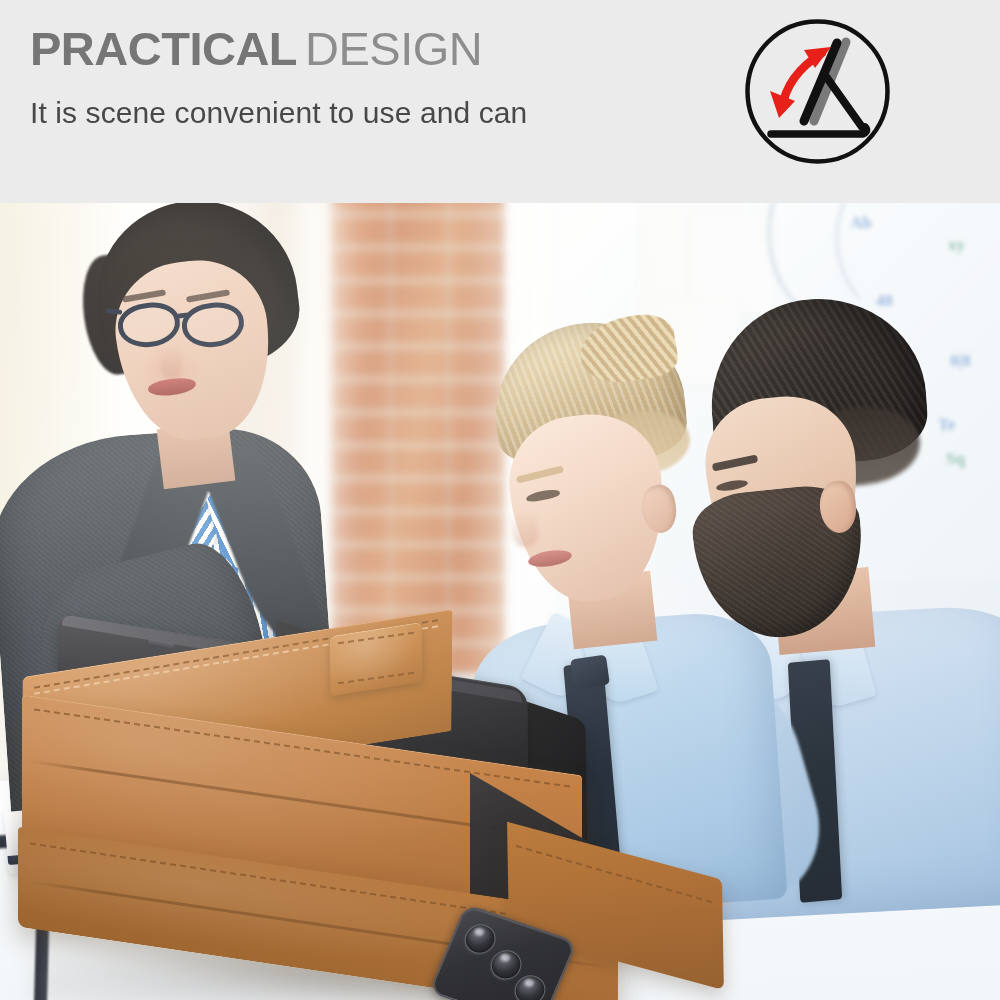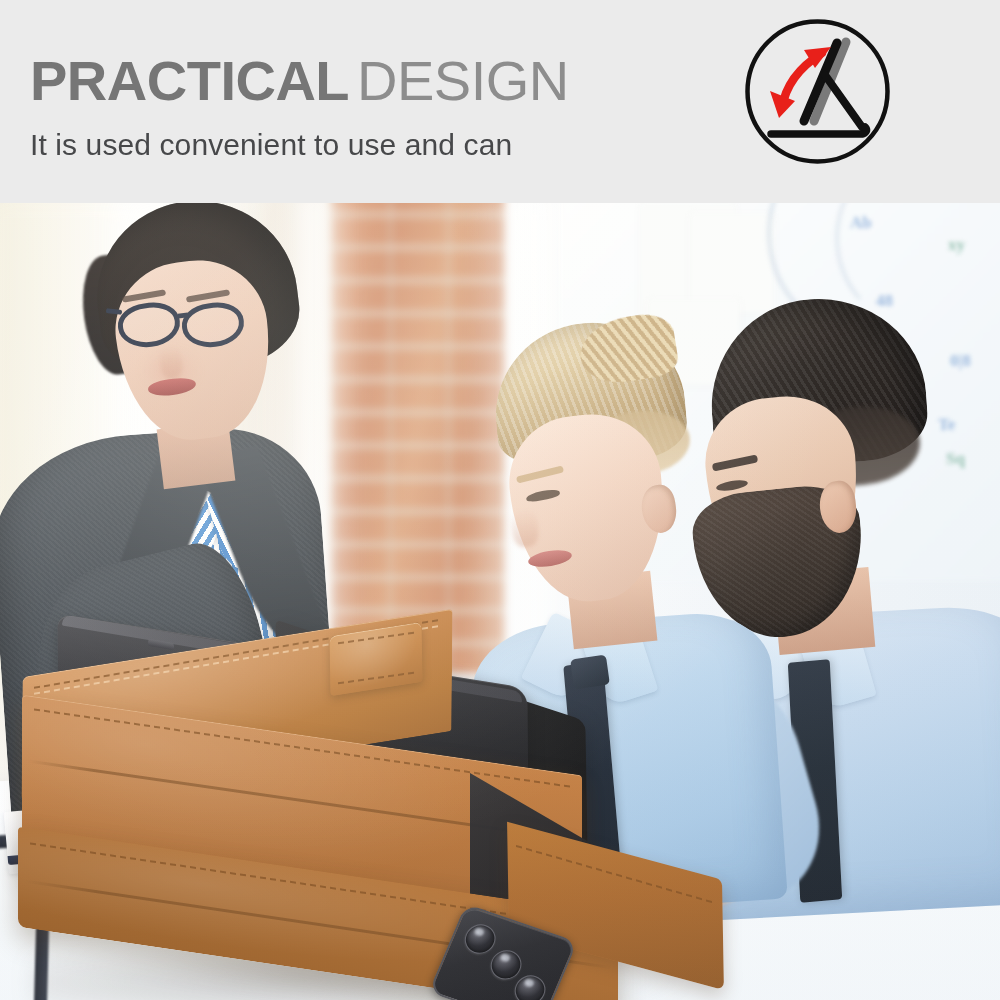--- a/index.html
+++ b/index.html
@@ -10,23 +10,22 @@
   }
   .page { position:relative; width:1000px; height:1000px; overflow:hidden; }
 
   
   .header {
     position:absolute; left:0; top:0; width:1000px; height:203px;
     background:#ebebeb;
   }
   .header-text { position:absolute; left:30px; top:18px; width:660px; }
   .headline {
-    font-size:56px; line-height:62px; letter-spacing:-0.5px;
+    font-size:47px; line-height:62px; letter-spacing:-0.5px;
     white-space:nowrap;
-    margin-top:32px;
   }
   .headline .w1 { font-weight:bold; color:#767676; }
   .headline .w2 { font-weight:400; color:#8d8d8d; margin-left:8px; }
   .subline {
     margin-top:12px;
     font-size:30px; line-height:41px; font-weight:300; color:#47484a;
     letter-spacing:0.1px;
   }
   .subline span { display:block; }
 
@@ -617,21 +616,21 @@
 
 <div class="page">
 
   <div class="header">
 
     <div class="header-text">
       <div class="headline">
         <span class="w1">PRACTICAL</span><span class="w2">DESIGN</span>
       </div>
       <div class="subline">
-        <span>It is used convenient to use and can</span>
+        <span>It is scene convenient to use and can</span>
       </div>
     </div>
 
     <div class="badge">
       <svg viewBox="0 0 149 149" xmlns="http://www.w3.org/2000/svg">
         <circle cx="74.5" cy="74.5" r="70" fill="none" stroke="#111111" stroke-width="4.5"></circle>
 
         <line x1="103" y1="25" x2="71" y2="104" stroke="#7a7a7a" stroke-width="9" stroke-linecap="round"></line>
 
         <line x1="94" y1="26" x2="61" y2="104" stroke="#111111" stroke-width="9" stroke-linecap="round"></line>

